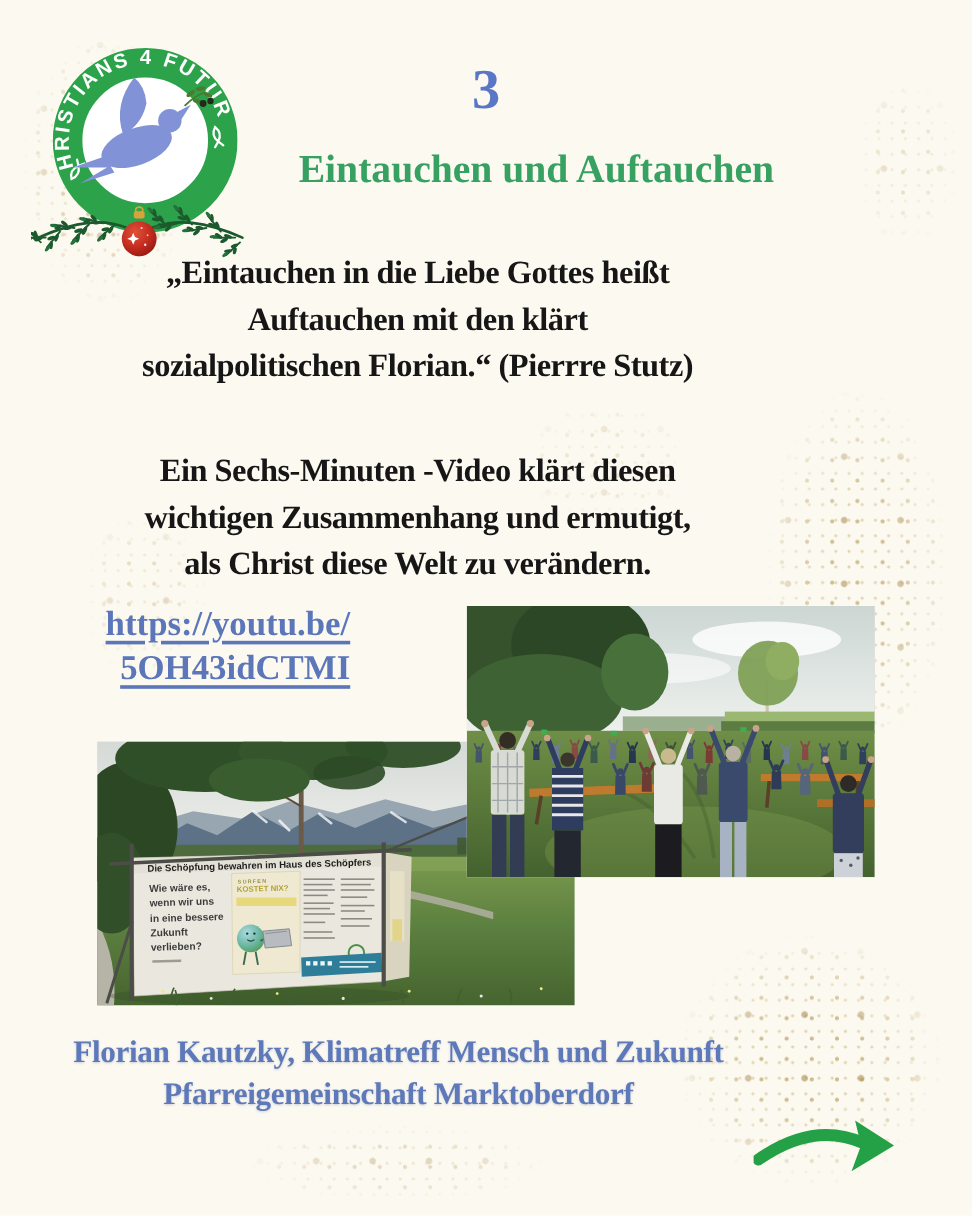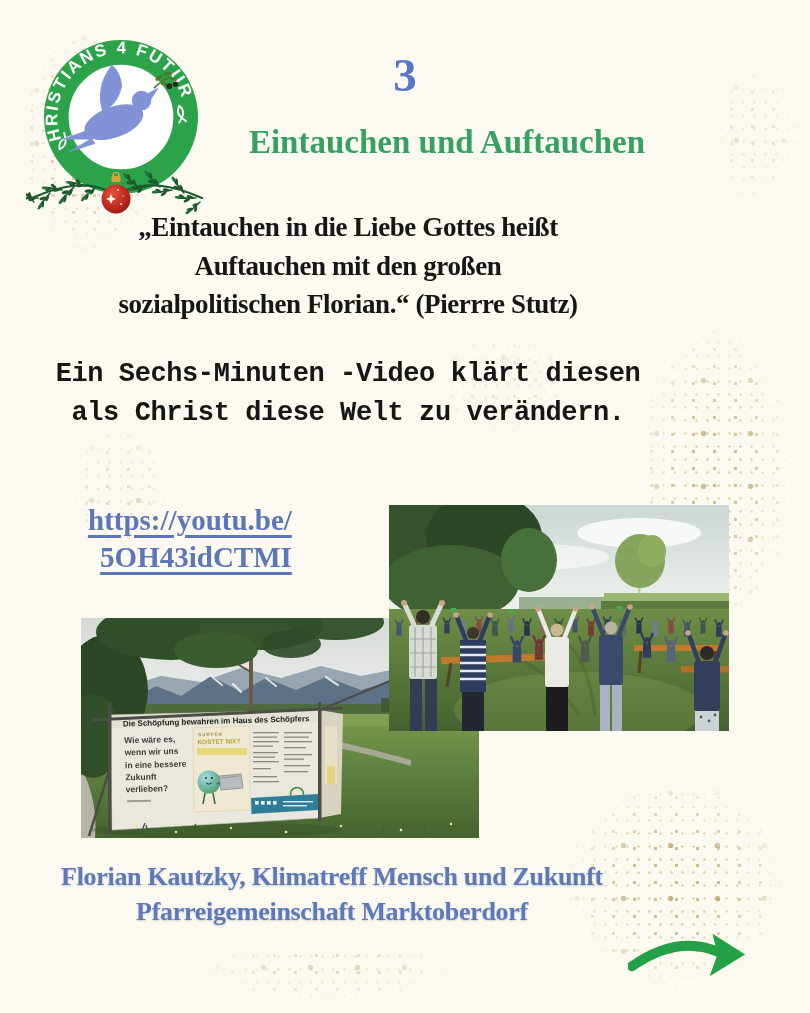--- a/index.html
+++ b/index.html
@@ -30,21 +30,21 @@
   .title{
     position:absolute; left:84px; top:124px; width:726px; text-align:center; margin:0;
     font-size:33px; font-weight:bold; color:#36a161; z-index:2; letter-spacing:0;
   }
   .quote, .desc{
     position:absolute; left:0; width:696px; text-align:center;
     font-size:27px; font-weight:bold; color:#161616; line-height:38.5px;
     letter-spacing:-0.4px; z-index:2;
   }
   .quote{top:208px;}
-  .desc{top:355px;font-family:Liberation Mono, monospace;}
+  .desc{top:373px;}
   .video-link{
     position:absolute; left:88px; top:502px; z-index:2;
     font-size:29px; font-weight:bold; color:#5c76ba; line-height:37px;
     text-decoration:underline; text-decoration-thickness:3px; text-underline-offset:5px;
     cursor:pointer;
     text-align:right;
   }
   .credit{
     position:absolute; left:0; top:860px; width:664px; text-align:center; z-index:2;
     font-size:26px; font-weight:bold; color:#5e79b9; line-height:34.5px;
@@ -160,26 +160,27 @@
         <circle cx="97" cy="28" r=".8" fill="#ffffff" opacity=".7"></circle>
       </g>
     </svg>
   </div>
 
   <div class="day-number">3</div>
   <h1 class="title">Eintauchen und Auftauchen</h1>
 
   <div class="quote">
     <div>„Eintauchen in die Liebe Gottes heißt</div>
-    <div>Auftauchen mit den großen</div>
+    <div>Auftauchen mit den klärt</div>
     <div>sozialpolitischen Florian.“ (Pierrre Stutz)</div>
   </div>
 
   <div class="desc">
     <div>Ein Sechs-Minuten -Video klärt diesen</div>
+    <div>wichtigen Zusammenhang und ermutigt,</div>
     <div>als Christ diese Welt zu verändern.</div>
   </div>
 
   <a class="video-link" title="https://youtu.be/5OH43idCTMI">
     <div>https://youtu.be/</div>
     <div>5OH43idCTMI</div>
   </a>
 
   <div class="photo photo-banner" aria-label="Construction-fence banner on a meadow in front of an Alpine mountain panorama">
     <svg viewBox="0 0 398 220" preserveAspectRatio="none">

